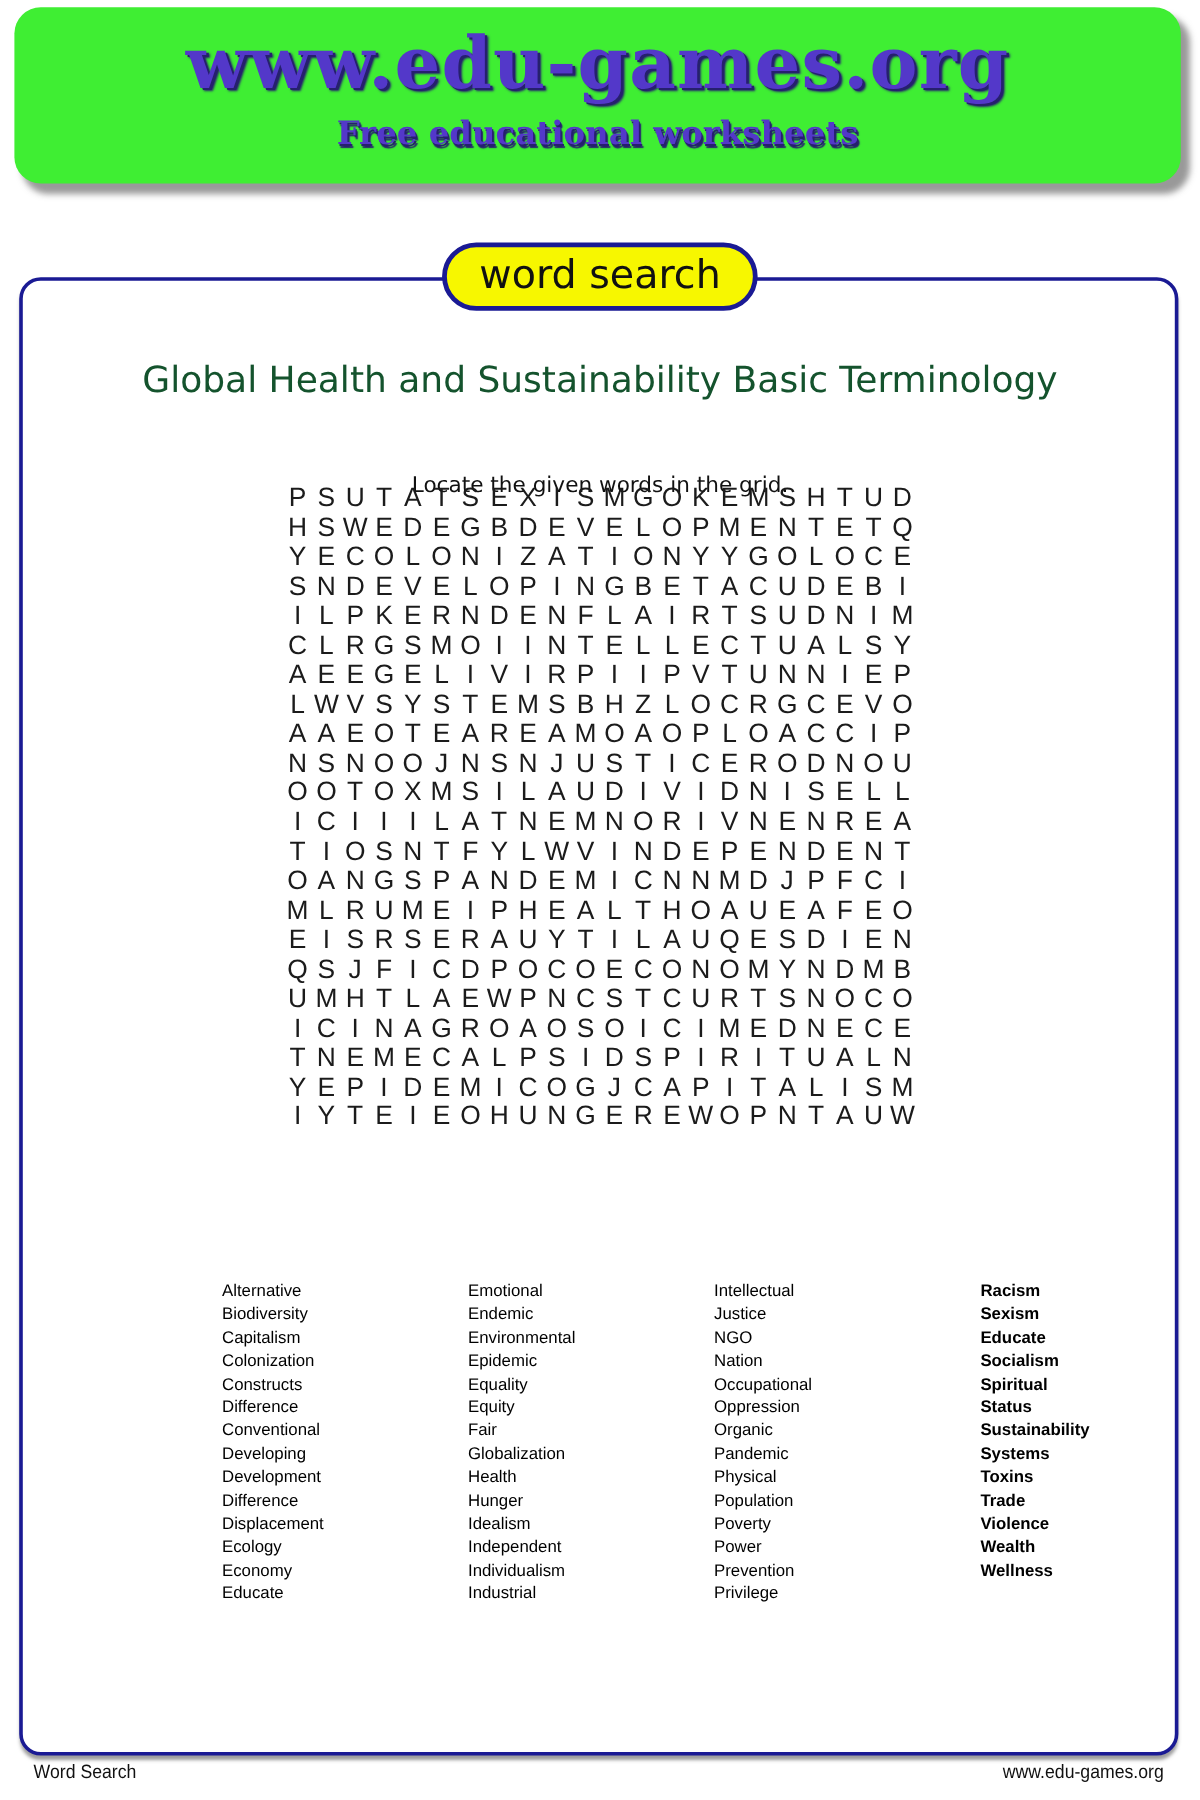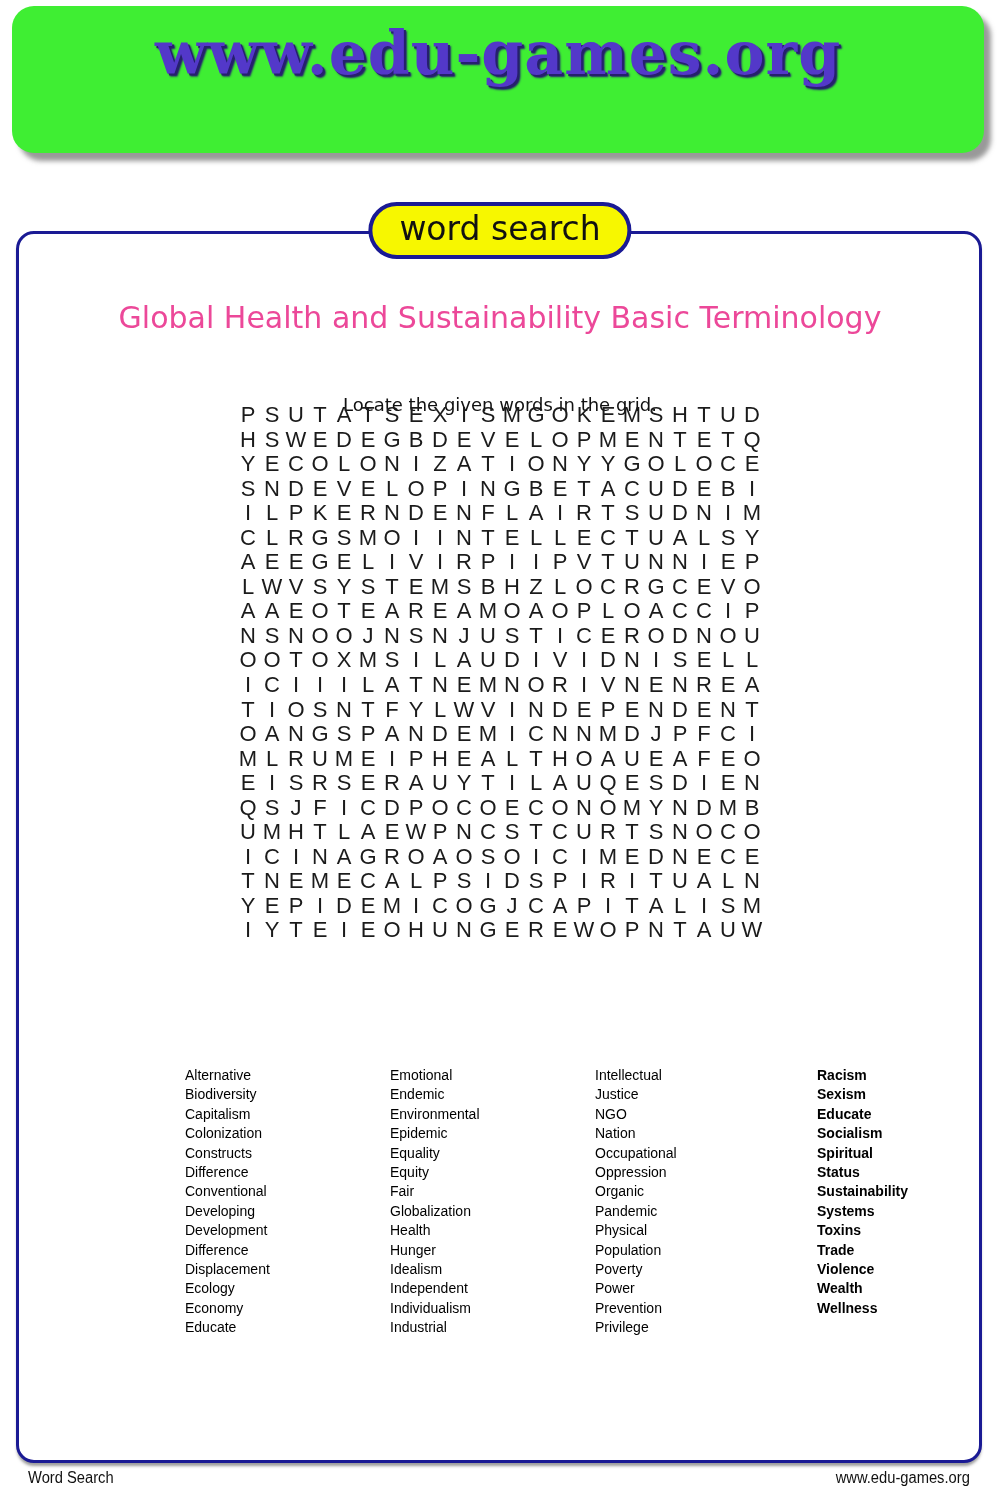--- a/index.html
+++ b/index.html
@@ -39,21 +39,21 @@
     background: #f7f700; border: 4px solid #1a1a94; border-radius: 30px;
     padding: 3px 27px 7px 27px; z-index: 5;
     font-family: "DejaVu Sans", sans-serif; font-size: 33px; color: #111111;
     white-space: nowrap;
   }
 
   
   .puzzle-title {
     position: absolute; left: 0; top: 300px; width: 100%;
     text-align: center; font-family: "DejaVu Sans", sans-serif;
-    font-size: 30px; color: #ec4899; letter-spacing: 0px;
+    font-size: 30px; color: #14532d; letter-spacing: 0px;
   }
   .puzzle-instruction {
     position: absolute; left: 0; top: 349px; width: 100%;
     text-align: center; font-family: "DejaVu Sans", sans-serif;
     font-size: 18px; color: #111111; margin-top: 45px;
   }
 
   
   .grid {
     position: absolute; left: 236px; top: 403px; width: 528px;
@@ -85,20 +85,21 @@
     font-family: "Liberation Sans", sans-serif; font-size: 16px; color: #111111;
   }
   .footer-left  { position: absolute; left: 28px; top: 0; transform: scaleX(0.92); transform-origin: left; }
   .footer-right { position: absolute; right: 30px; top: 0; transform: scaleX(0.92); transform-origin: right; }
 </style>
 </head>
 <body>
 
 <div class="banner">
   <div class="banner-title">www.edu-games.org</div>
+  <div class="banner-tagline">Free educational worksheets</div>
 </div>
 
 <div class="sheet"></div>
 
 <div class="badge">word search</div>
 
 <div class="puzzle-title">Global Health and Sustainability Basic Terminology</div>
 <div class="puzzle-instruction">Locate the given words in the grid.</div>
 
 <div class="grid">

